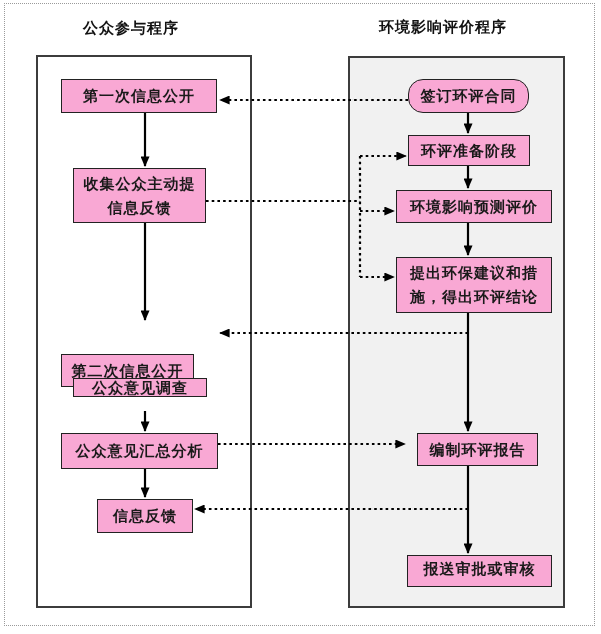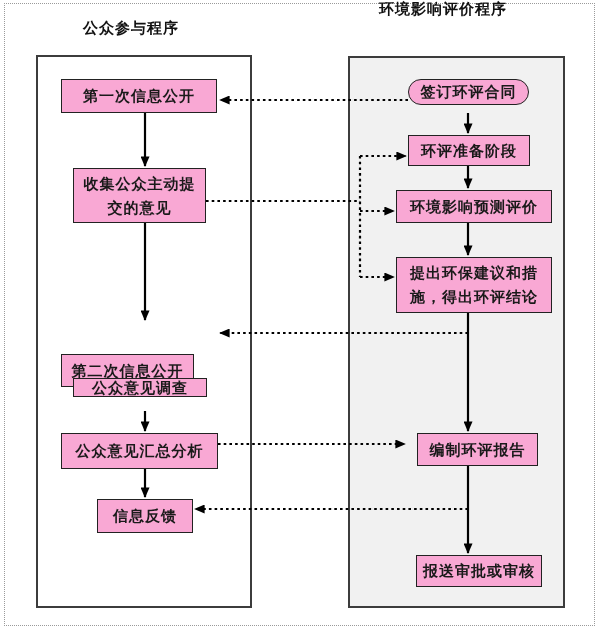--- a/index.html
+++ b/index.html
@@ -23,21 +23,21 @@
   .col-title {
     position: absolute;
     font-size: 15px;
     font-weight: bold;
     letter-spacing: 1px;
     color: #111111;
     text-align: center;
     width: 190px;
   }
   .title-left  { left: 36px;  top: 19px; }
-  .title-right { left: 348px; top: 0; text-align: center; }
+  .title-right { left: 348px; top: 18px; text-align: center; }
   .container {
     position: absolute;
     box-sizing: border-box;
     border: 2px solid var(--container-border, #3c3c3c);
   }
   .left-container {
     left: 36px; top: 55px;
     width: 216px; height: 553px;
     background: #ffffff;
   }
@@ -106,25 +106,25 @@
   <line class="dotted" x1="360" y1="156" x2="406" y2="156" marker-end="url(#ah)"></line>
   <line class="dotted" x1="360" y1="211" x2="394" y2="211" marker-end="url(#ah)"></line>
   <line class="dotted" x1="360" y1="277" x2="394" y2="277" marker-end="url(#ah)"></line>
   <line class="dotted" x1="468" y1="333" x2="220" y2="333" marker-end="url(#ah)"></line>
   <line class="dotted" x1="218" y1="444" x2="405" y2="444" marker-end="url(#ah)"></line>
   <line class="dotted" x1="468" y1="509" x2="195" y2="509" marker-end="url(#ah)"></line>
 </svg>
 
 <div class="flow-box" style="left:61px; top:79px; width:156px; height:34px;">第一次信息公开</div>
 <div class="flow-box" style="left:73px; top:168px; width:133px; height:55px;">收集公众主动提
-交的意见</div>
+信息反馈</div>
 <div class="flow-box" style="left:61px; top:322px; width:133px; height:33px;margin-top:32px;">第二次信息公开</div>
 <div class="flow-box" style="left:73px; top:378px; width:134px; height:19px;">公众意见调查</div>
 <div class="flow-box" style="left:61px; top:433px; width:157px; height:36px;">公众意见汇总分析</div>
 <div class="flow-box" style="left:97px; top:499px; width:96px; height:34px;">信息反馈</div>
 
-<div class="flow-box" style="left:408px; top:79px; width:121px; height:26px;border-radius:15px;">签订环评合同</div>
+<div class="flow-box" style="left:408px; top:79px; width:121px; height:34px;border-radius:15px;">签订环评合同</div>
 <div class="flow-box" style="left:408px; top:135px; width:122px; height:31px;">环评准备阶段</div>
 <div class="flow-box" style="left:396px; top:190px; width:156px; height:33px;font-family:Liberation Serif, serif;">环境影响预测评价</div>
 <div class="flow-box" style="left:396px; top:257px; width:156px; height:56px;">提出环保建议和措
 施，得出环评结论</div>
 <div class="flow-box" style="left:417px; top:433px; width:121px; height:33px;">编制环评报告</div>
-<div class="flow-box" style="left:416px; top:555px; width:126px; height:32px;">报送审批或审核</div>
+<div class="flow-box" style="left:407px; top:555px; width:145px; height:32px;font-family:Liberation Mono, monospace;">报送审批或审核</div>
 
 </body></html>

